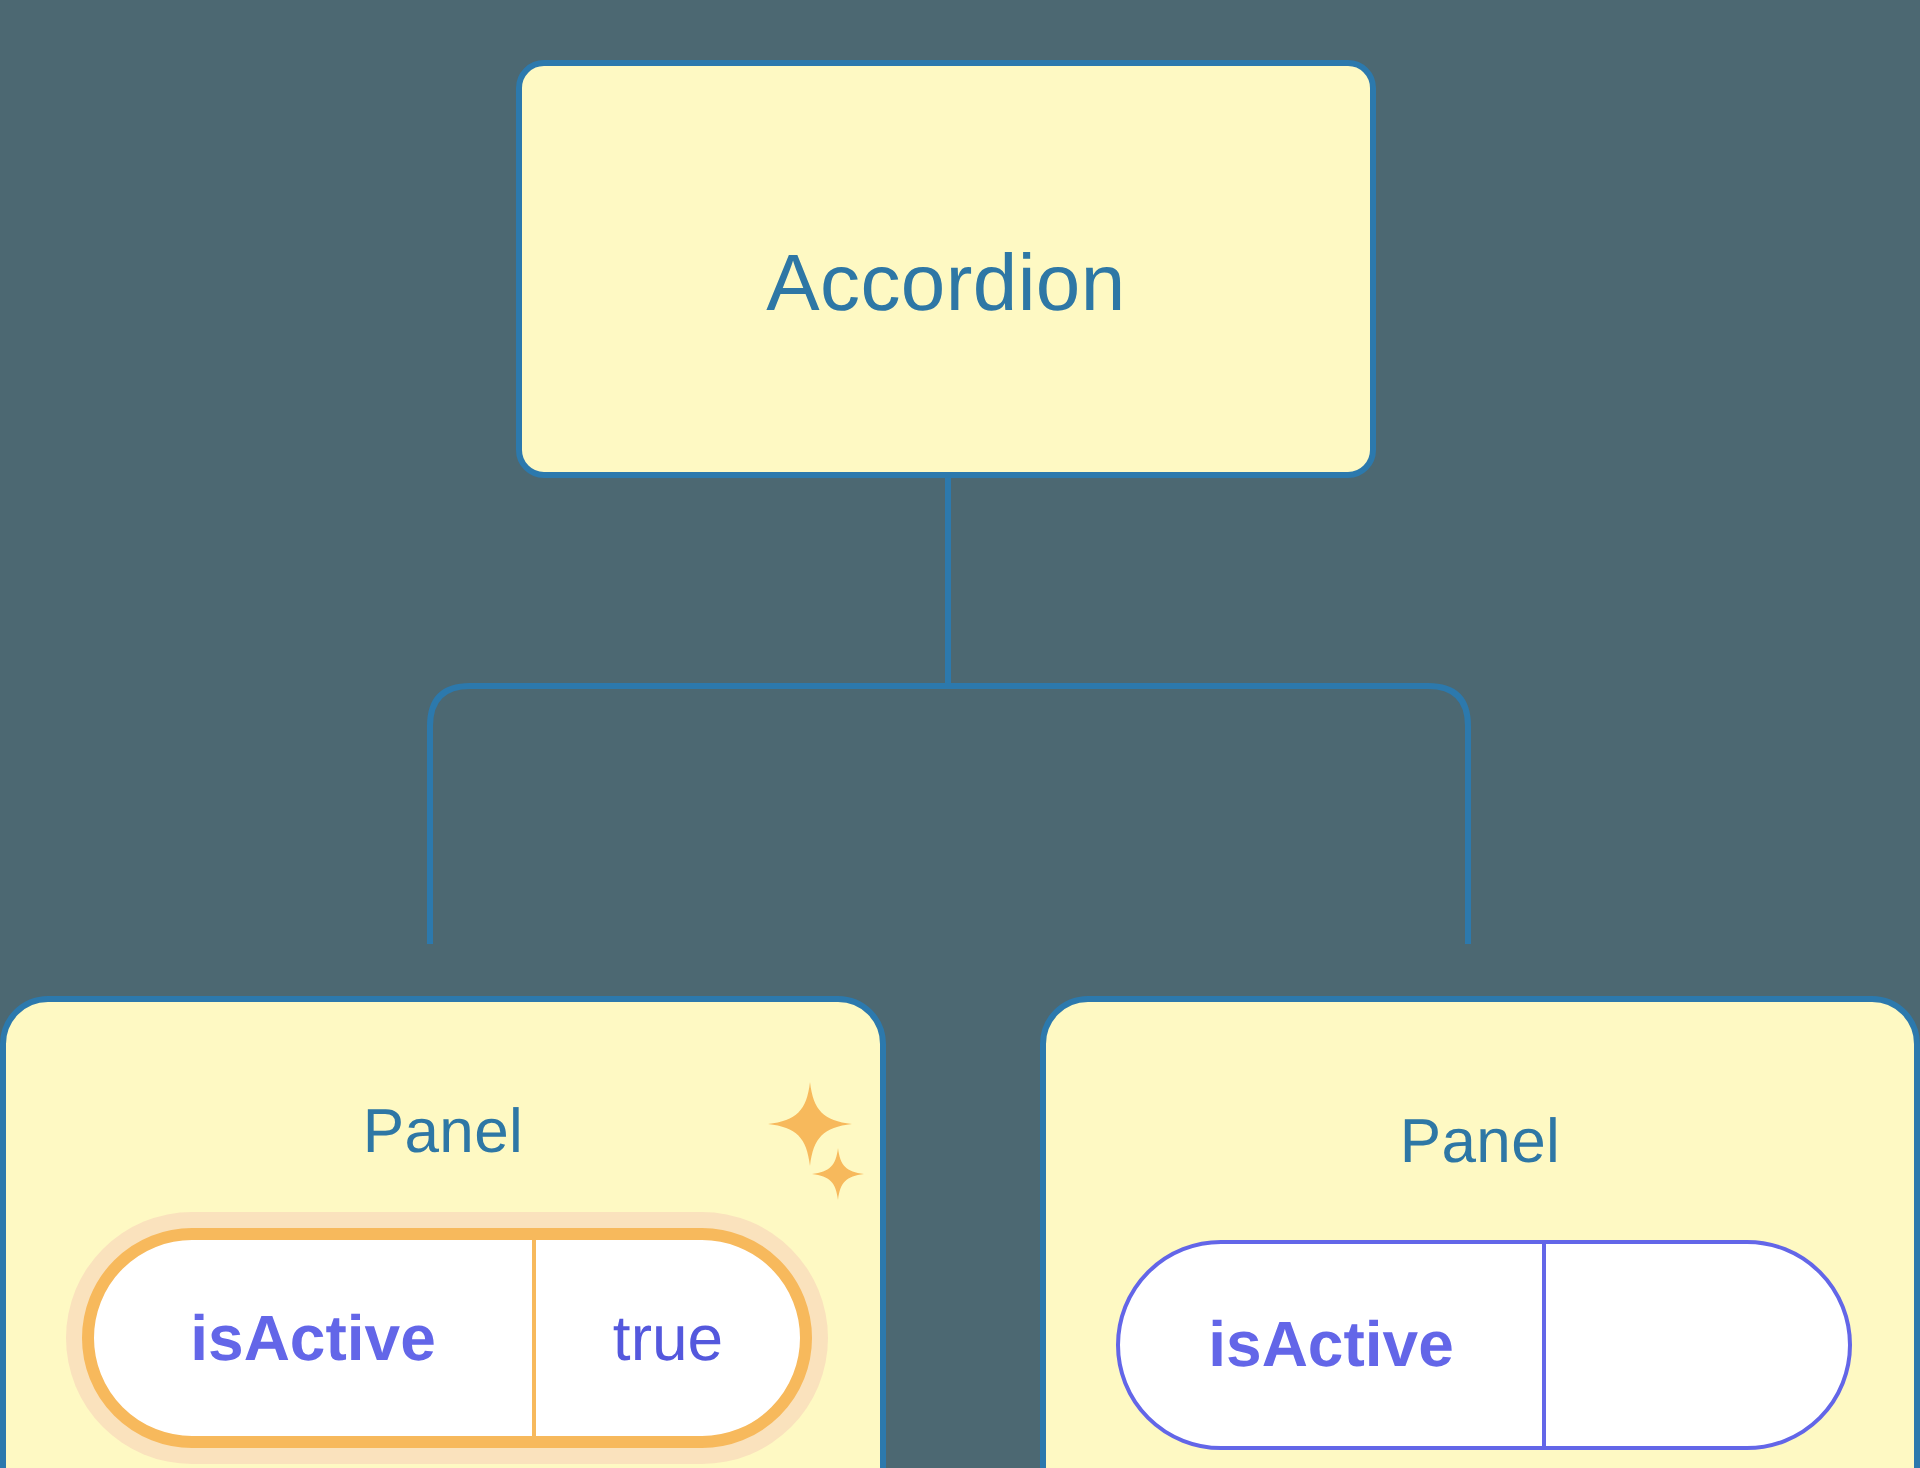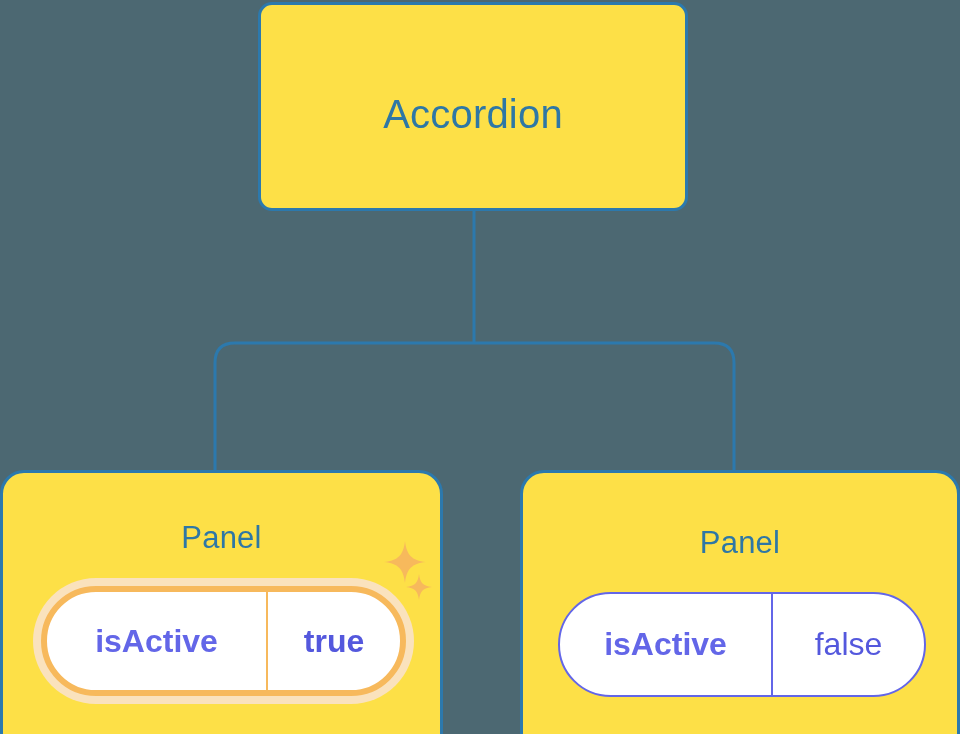--- a/index.html
+++ b/index.html
@@ -27,24 +27,25 @@
     left: 0;
     top: 0;
     width: 960px;
     height: 734px;
     pointer-events: none;
   }
 
   
   .node-card {
     position: absolute;
-    background: #fde047;
+    background: #fef9c3;
     border: 3px solid #2c79ad;
     border-radius: 14px;
     box-sizing: border-box;
+    margin-top: 28px;
   }
 
   .node-root {
     left: 258px;
     top: 2px;
     width: 430px;
     height: 209px;
   }
 
   .node-title {
@@ -168,21 +169,21 @@
     font-size: 32px;
   }
 
   .pill-highlight .prop-key {
     width: 221px;
     border-right: 2px solid #f7b95c;
   }
 
   .pill-highlight .prop-val {
     flex: 1;
-    font-weight: 700;
+    font-weight: 400;
   }
 
   
   .sparkle {
     position: absolute;
   }
   .sparkle-large {
     left: 384px;
     top: 541px;
     width: 42px;
@@ -227,17 +228,16 @@
   </svg>
   <svg class="sparkle sparkle-small" viewBox="0 0 100 100">
     <path d="M50 0 C54 34 66 46 100 50 C66 54 54 66 50 100 C46 66 34 54 0 50 C34 46 46 34 50 0 Z" fill="#f7b95c"></path>
   </svg>
 
   <div class="node-card node-panel node-panel-right">
     <div class="node-title">Panel</div>
 
     <div class="prop-pill pill-plain">
       <div class="prop-cell prop-key">isActive</div>
-      <div class="prop-cell prop-val">false</div>
     </div>
   </div>
 
 </div>
 
 </body></html>

